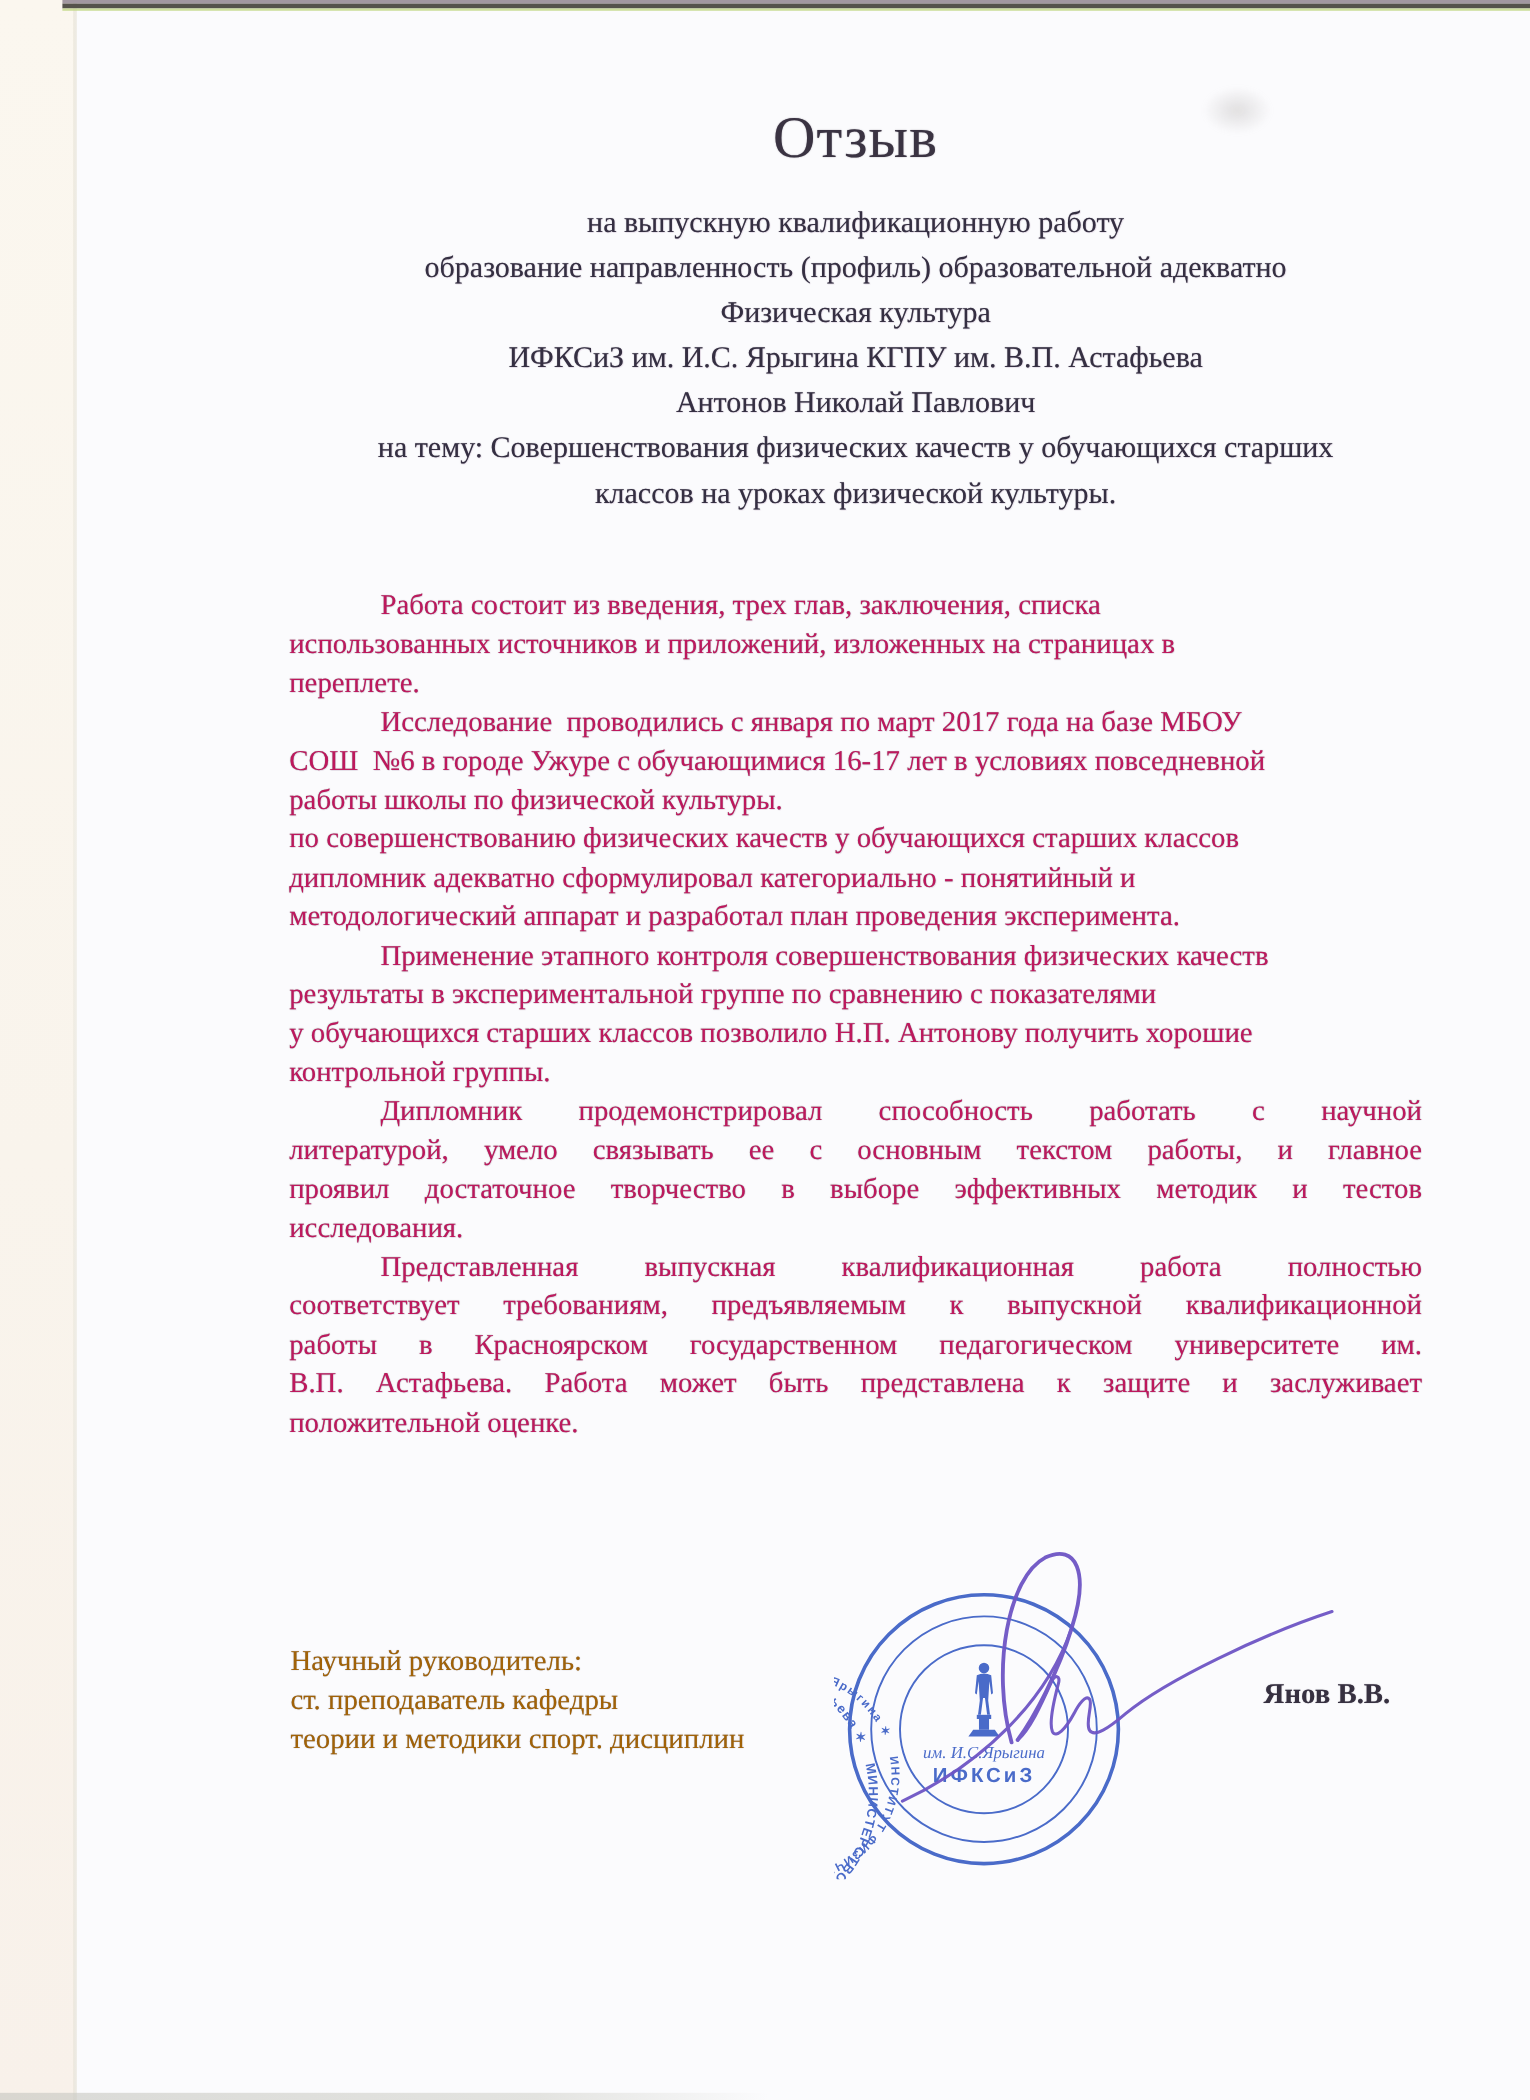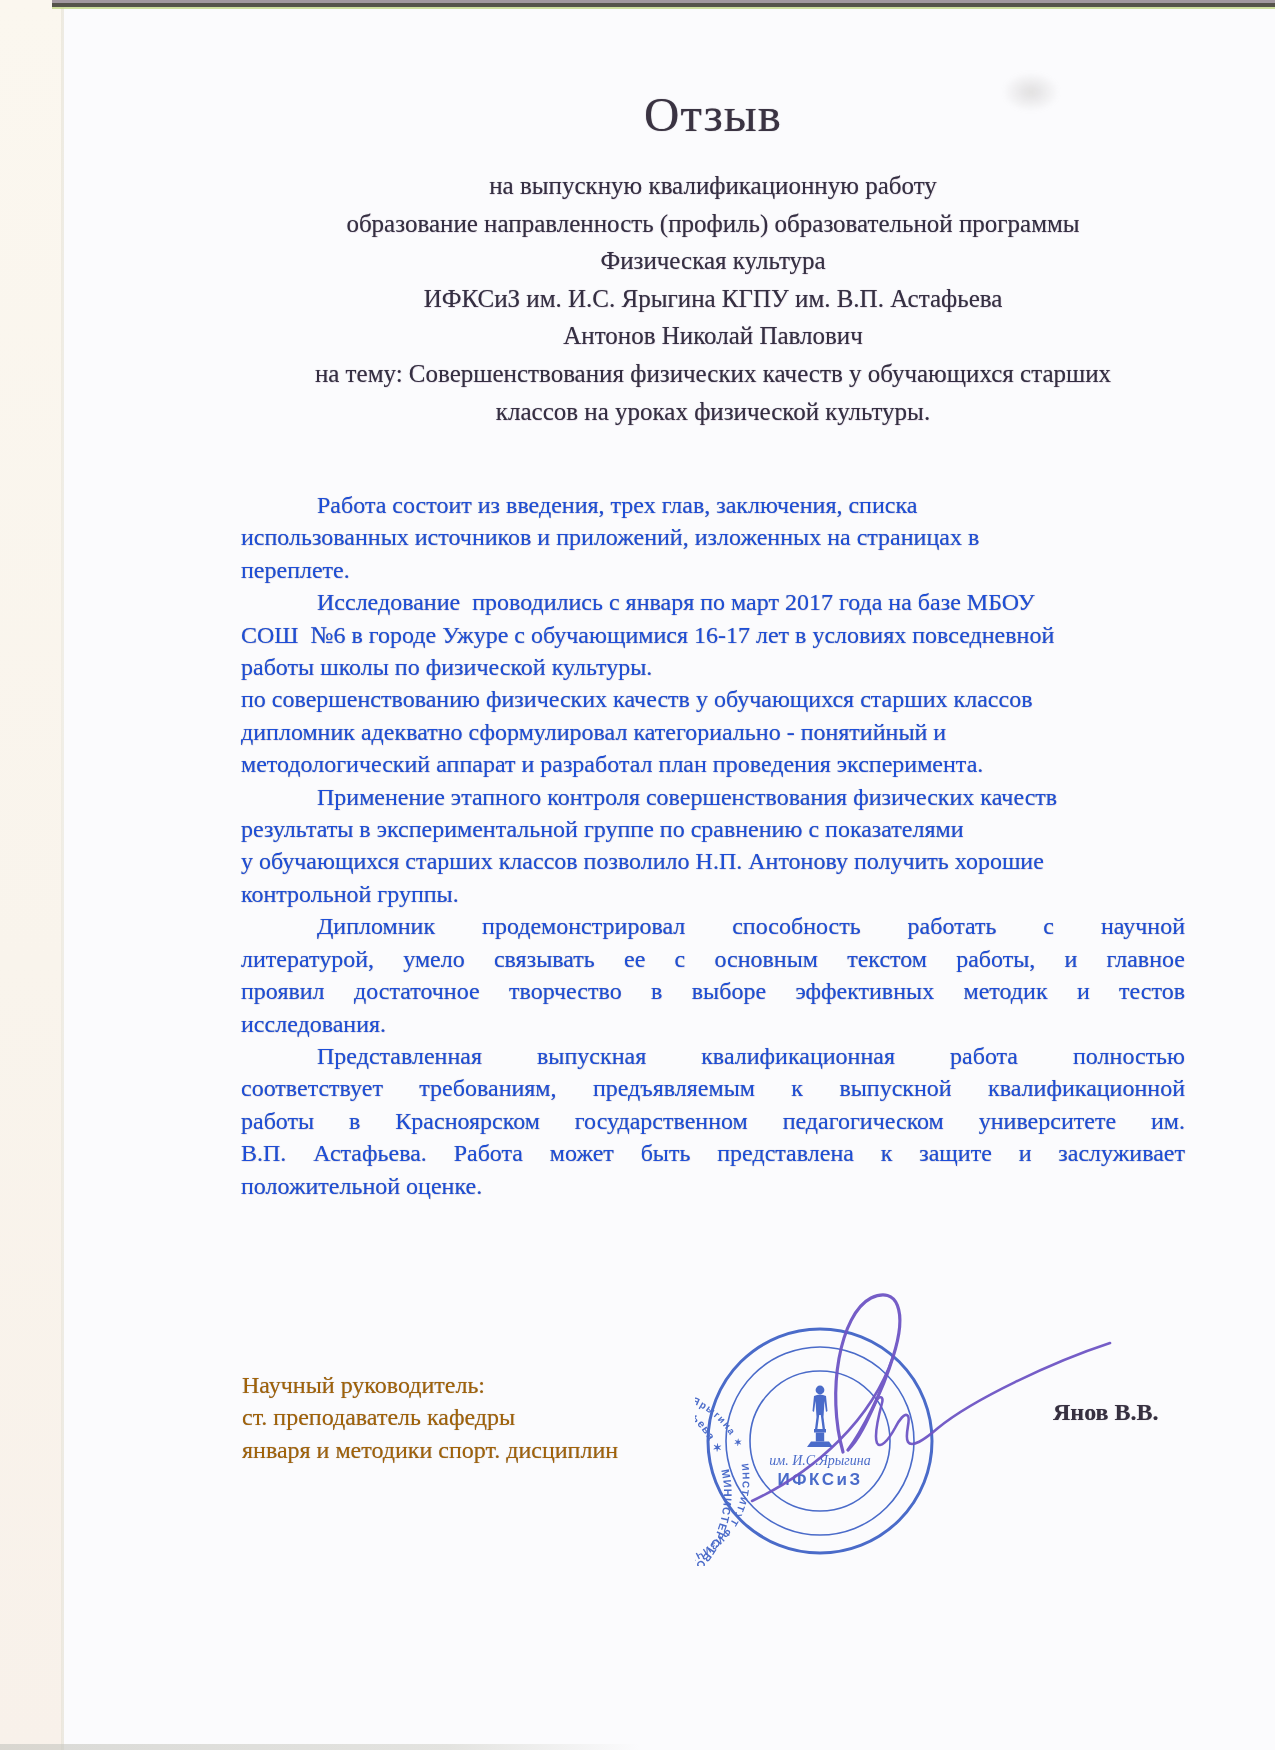--- a/index.html
+++ b/index.html
@@ -37,21 +37,21 @@
     text-align:center; font-size:49px; letter-spacing:1px; color:#3a3342;
     text-shadow:0 0 1px rgba(58,51,66,.6);
   }
   .header-block {
     position:absolute; left:241px; top:167px; width:944px;
     text-align:center; font-size:25px; line-height:37.6px; color:#352f42;
     text-shadow:0 0 .8px rgba(53,47,66,.55), .8px .8px .6px rgba(160,90,160,.10);
   }
   .body-text {
     position:absolute; left:241px; top:489px; width:944px;
-    font-size:24px; line-height:32.4px; color:#1d4ed8;
+    font-size:24px; line-height:32.4px; color:#be185d;
     text-shadow:0 0 .8px rgba(54,48,64,.5), .7px .7px .5px rgba(150,90,150,.10), -.6px -.2px .4px rgba(90,150,90,.08);
   }
   .para { margin:0; }
   .line { white-space:pre-wrap; }
   .line.first { text-indent:76px; }
   .line.j { white-space:normal; text-align:justify; text-align-last:justify; }
   .sig-block {
     position:absolute; left:242px; top:1369px;
     font-size:24px; line-height:32.4px; color:#a16207;
     text-shadow:0 0 .8px rgba(54,48,64,.5);
@@ -82,21 +82,21 @@
   <div class="top-edge-a"></div>
   <div class="top-edge-b"></div>
   <div class="top-edge-c"></div>
   <div class="bottom-edge"></div>
   <div class="smudge-top-right"></div>
 
   <div class="doc-title">Отзыв</div>
 
   <div class="header-block">
       <div class="line">на выпускную квалификационную работу</div>
-      <div class="line">образование направленность (профиль) образовательной программы</div>
+      <div class="line">образование направленность (профиль) образовательной адекватно</div>
       <div class="line">Физическая культура</div>
       <div class="line">ИФКСиЗ им. И.С. Ярыгина КГПУ им. В.П. Астафьева</div>
       <div class="line">Антонов Николай Павлович</div>
       <div class="line">на тему: Совершенствования физических качеств у обучающихся старших</div>
       <div class="line">классов на уроках физической культуры.</div>
     </div>
 
   <div class="body-text">
       <div class="para">
         <div class="line first">Работа состоит из введения, трех глав, заключения, списка</div>
@@ -130,21 +130,21 @@
         <div class="line j">соответствует требованиям, предъявляемым к выпускной квалификационной</div>
         <div class="line j">работы в Красноярском государственном педагогическом университете им.</div>
         <div class="line j">В.П. Астафьева. Работа может быть представлена к защите и заслуживает</div>
         <div class="line">положительной оценке.</div>
       </div>
     </div>
 
   <div class="sig-block">
       <div class="line">Научный руководитель:</div>
       <div class="line">ст. преподаватель кафедры</div>
-      <div class="line">января и методики спорт. дисциплин</div>
+      <div class="line">теории и методики спорт. дисциплин</div>
     </div>
 
   <div class="sig-name">Янов В.В.</div>
 
   <svg class="stamp" viewBox="-125 -125 250 250" xmlns="http://www.w3.org/2000/svg">
     <g fill="none" stroke="#3c5fc5">
       <circle r="112" stroke-width="3"></circle>
       <circle r="94" stroke-width="1.6"></circle>
       <circle r="70" stroke-width="1.6"></circle>
     </g>

